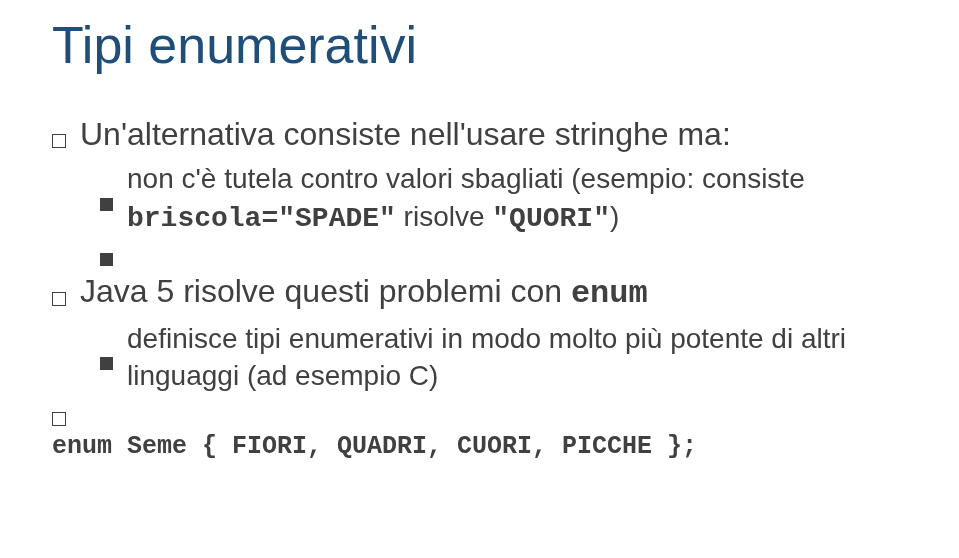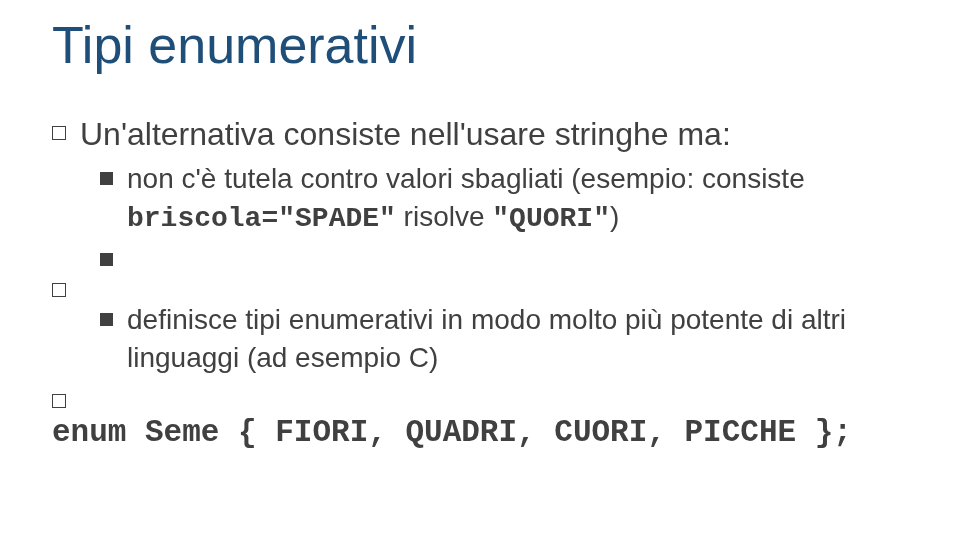--- a/index.html
+++ b/index.html
@@ -20,21 +20,21 @@
   }
   .title {
     font-size: 52px;
     color: #1f4e79;
     margin: 0 0 40px 0;
     line-height: 1.05;
     font-weight: 400;
   }
   .row {
     display: flex;
-    align-items: flex-start;
+    align-items: center;
     color: #404040;
   }
   .lvl1 {
     margin-left: 0;
     font-size: 32px;
     line-height: 1.35;
     margin-bottom: 4px;
   }
   .lvl2 {
     margin-left: 48px;
@@ -84,30 +84,33 @@
       <span>non c'è tutela contro valori sbagliati (esempio: consiste </span><span class="mono">briscola="SPADE"</span><span> risolve </span><span class="mono">"QUORI"</span><span>)</span>
     </div>
   </div>
 
   <div class="row lvl2">
     <div class="bullet-box"></div>
   </div>
 
   <div class="row lvl1">
     <div class="bullet-box"></div>
+    <div class="content">
+      <span>Java 5 risolve questi problemi con </span><span class="mono">enum</span>
+    </div>
   </div>
 
   <div class="row lvl2">
     <div class="bullet-box"></div>
     <div class="content">
       <span>definisce tipi enumerativi in modo molto più potente di altri linguaggi (ad esempio C)</span>
     </div>
   </div>
 
   <div class="row lvl1">
     <div class="bullet-box"></div>
   </div>
 
   <div class="row lvl1" style="margin-left:0; margin-top:4px;">
-    <div class="content mono" style="font-size:31px;">enum Seme { FIORI, QUADRI, CUORI, PICCHE };</div>
+    <div class="content mono" style="font-size:25px;">enum Seme { FIORI, QUADRI, CUORI, PICCHE };</div>
   </div>
 
 </div>
 
 </body></html>

